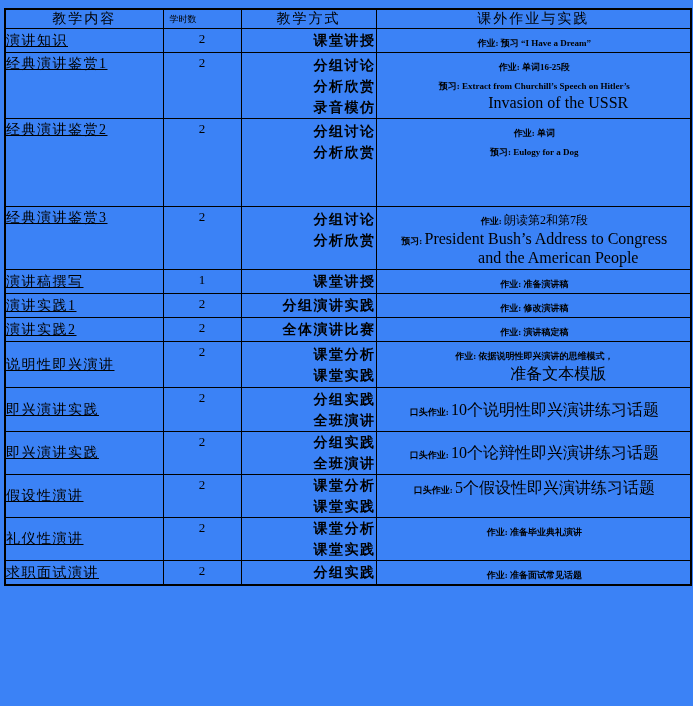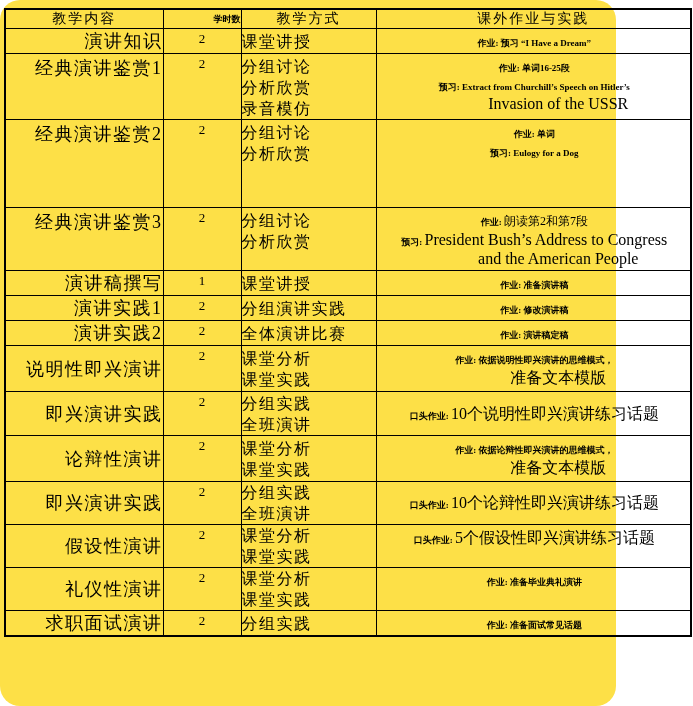--- a/index.html
+++ b/index.html
@@ -1,36 +1,36 @@
 <!DOCTYPE html>
 <html><head>
 <meta charset="utf-8">
 <style>
   html,body { margin:0; padding:0; }
   body {
     width:693px; height:706px; background:#ffffff; color:#000;
     font-family:"Liberation Serif","DejaVu Serif",serif;
     overflow:hidden;
   }
-  .page { position:relative; width:616px; height:706px; background:#fde047;border-radius:20px; }
+  .page { position:relative; width:693px; height:706px; background:#3b82f6; }
   table.syllabus {
     position:absolute; left:4px; top:8px; width:686px;
     border-collapse:collapse; table-layout:fixed;
     border:2px solid #000;
   }
   td, th { border:1px solid #000; padding:0; overflow:hidden; }
   th { font-weight:normal; }
   th.hdr-big { font-size:14px; text-align:center; letter-spacing:2px; }
   th.hdr-small {
-    font-size:9px; font-weight:bold; text-align:right;
+    font-size:9px; font-weight:normal; text-align:left;
     vertical-align:top; padding:3px 0 0 6px; letter-spacing:0;
   }
-  .c-content { text-align:right; font-size:18px; letter-spacing:1.5px; vertical-align:middle; }
+  .c-content { text-align:left; font-size:14px; letter-spacing:1.5px; vertical-align:middle;text-decoration:underline; }
   .c-hours   { text-align:center; font-size:13px; vertical-align:top; padding-top:2px; }
-  .c-methods { text-align:left; font-size:16px; letter-spacing:1.5px; vertical-align:middle; }
+  .c-methods { text-align:right; font-size:14px; letter-spacing:1.5px; vertical-align:middle;font-weight:bold; }
   .c-methods .method-line { line-height:21px; }
   .vtop { vertical-align:top !important; padding-top:2px; }
   .c-hw { vertical-align:top; padding:2px 3px 1px 5px; }
   .c-hw.vmid { vertical-align:middle; }
   .hw-line { margin:1px 0; white-space:nowrap;text-align:center; }
   .hw-line.indent { padding-left:48px; }
   .hw-label { font-size:9px; font-weight:bold; }
   .hw-text.sz-s { font-size:9px; font-weight:bold; }
   .hw-text.sz-m { font-size:12px; }
   .hw-text.sz-l { font-size:16px; }
@@ -151,32 +151,20 @@
           <td class="c-hours">2</td>
           <td class="c-methods">
             <div class="method-line">分组实践</div>
             <div class="method-line">全班演讲</div>
           </td>
           <td class="c-hw vmid">
             <div class="hw-line"><span class="hw-label">口头作业: </span><span class="hw-text sz-l">10个说明性即兴演讲练习话题</span></div>
           </td>
         </tr>
         <tr style="height: 40px;">
-          <td class="c-content">论辩性演讲</td>
-          <td class="c-hours">2</td>
-          <td class="c-methods">
-            <div class="method-line">课堂分析</div>
-            <div class="method-line">课堂实践</div>
-          </td>
-          <td class="c-hw">
-            <div class="hw-line"><span class="hw-label">作业: </span><span class="hw-text sz-s">依据论辩性即兴演讲的思维模式，</span></div>
-            <div class="hw-line indent"><span class="hw-text sz-l">准备文本模版</span></div>
-          </td>
-        </tr>
-        <tr style="height: 40px;">
           <td class="c-content">即兴演讲实践</td>
           <td class="c-hours">2</td>
           <td class="c-methods">
             <div class="method-line">分组实践</div>
             <div class="method-line">全班演讲</div>
           </td>
           <td class="c-hw vmid">
             <div class="hw-line"><span class="hw-label">口头作业: </span><span class="hw-text sz-l">10个论辩性即兴演讲练习话题</span></div>
           </td>
         </tr>

